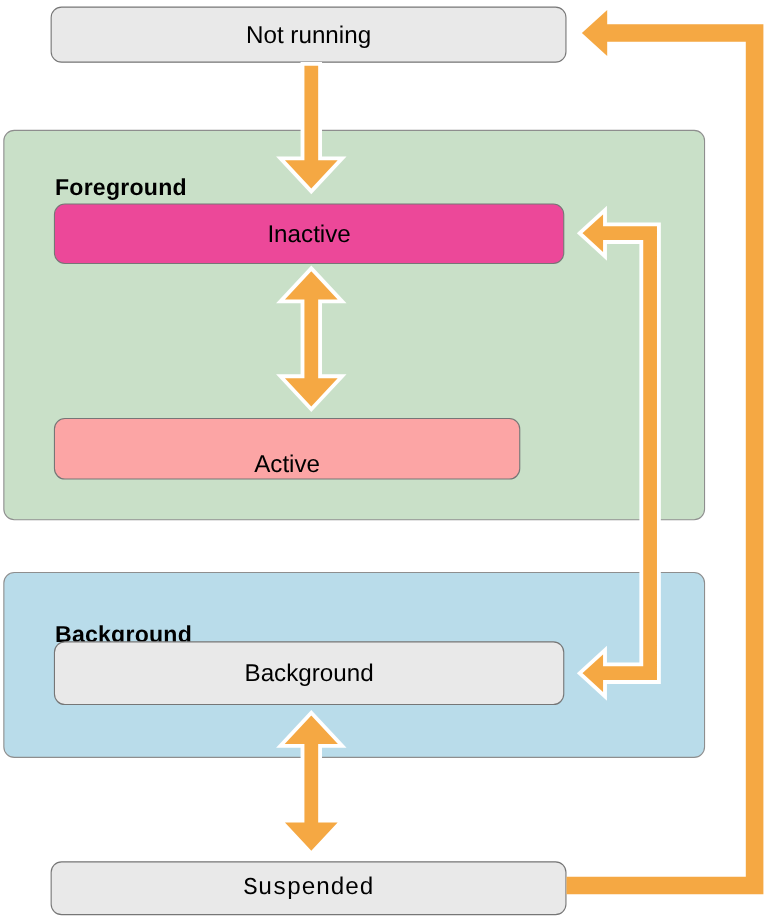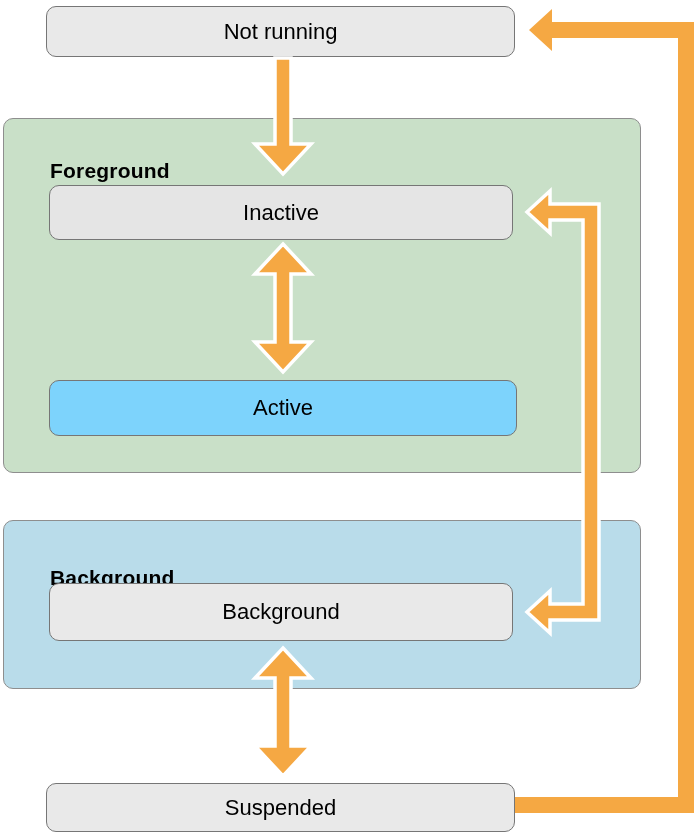--- a/index.html
+++ b/index.html
@@ -59,36 +59,36 @@
 
 <div class="diagram">
 
   <div class="node" style="left: 46px; top: 6px; width: 469px; height: 51px; background-color: rgb(233, 233, 233);">
     <span class="node-label">Not running</span>
   </div>
 
   <div class="panel" style="left: 3px; top: 118px; width: 638px; height: 355px; background-color: rgb(201, 224, 200);"></div>
   <div class="panel-label" style="top:131px;">Foreground</div>
 
-  <div class="node" style="left: 49px; top: 185px; width: 464px; height: 55px; background-color: #e5e5e5;">
+  <div class="node" style="left: 49px; top: 185px; width: 464px; height: 55px; background-color: #ec4899;">
     <span class="node-label">Inactive</span>
   </div>
 
-  <div class="node" style="left: 49px; top: 380px; width: 468px; height: 56px; background-color: #7dd3fc;">
+  <div class="node" style="left: 49px; top: 380px; width: 424px; height: 56px; background-color: #fca5a5; align-items: flex-end;">
     <span class="node-label">Active</span>
   </div>
 
   <div class="panel" style="left: 3px; top: 520px; width: 638px; height: 169px; background-color: rgb(185, 220, 234);"></div>
   <div class="panel-label" style="top:538px;">Background</div>
 
   <div class="node" style="left: 49px; top: 583px; width: 464px; height: 58px; background-color: rgb(233, 233, 233);">
     <span class="node-label">Background</span>
   </div>
 
-  <div class="node" style="left: 46px; top: 783px; width: 469px; height: 49px; background-color: rgb(233, 233, 233);">
+  <div class="node" style="left: 46px; top: 783px; width: 469px; height: 49px; background-color: rgb(233, 233, 233); font-family: Liberation Mono, monospace;">
     <span class="node-label">Suspended</span>
   </div>
 
   <svg class="arrows" width="697" height="837" viewBox="0 0 697 837">
 
     <path class="plain" d="M529,30 L552,9 L552,22 L694,22 L694,813 L515,813 L515,797 L678,797 L678,38 L552,38 L552,51 Z" fill="#f5a843"></path>
 
     <path class="cased" d="M275,58 L275,144 L255,144 L283,174 L311,144 L291,144 L291,58 Z" fill="#f5a843"></path>
 
     <path class="cased" d="M283,244 L311,274 L291,274 L291,342 L311,342 L283,372 L255,342 L275,342 L275,274 L255,274 Z" fill="#f5a843"></path>

